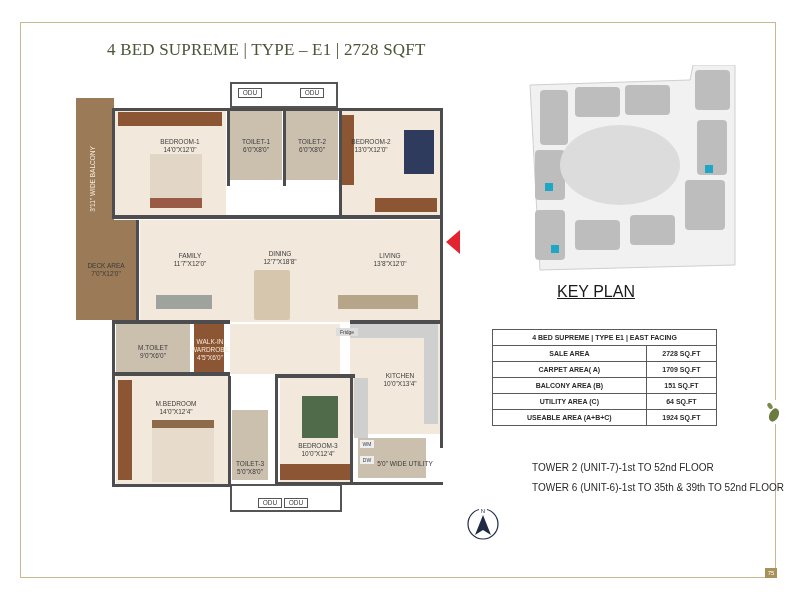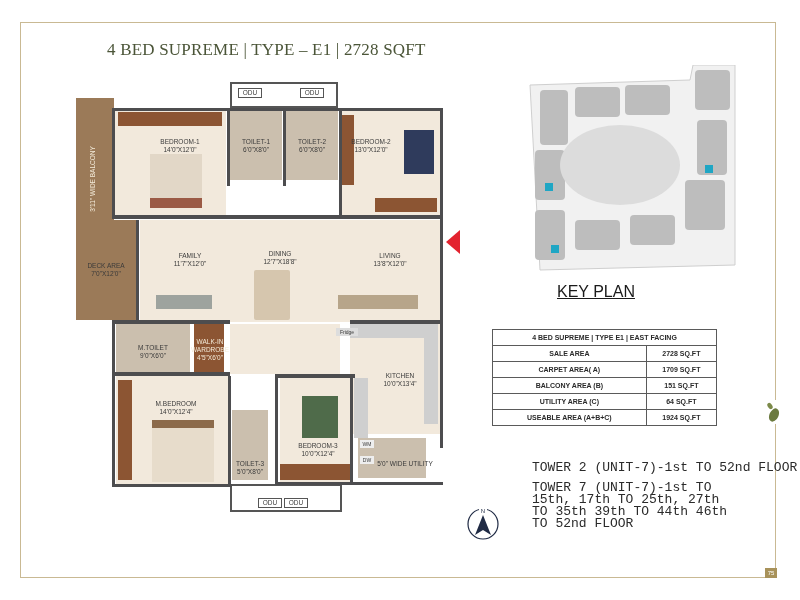--- a/index.html
+++ b/index.html
@@ -23,21 +23,21 @@
 
   
   .keyplan{position:absolute;left:515px;top:65px;width:225px;height:210px;}
   .keyplan-label{position:absolute;left:557px;top:283px;font-size:16px;color:#1a1a1a;text-decoration:underline;}
 
   
   .area-table{position:absolute;left:492px;top:329px;width:225px;border-collapse:collapse;font-size:7px;font-weight:bold;color:#2a2a2a;}
   .area-table td{border:1px solid #5a5a5a;height:15px;text-align:center;padding:0;}
   .area-table .head td{height:15px;}
 
-  .towers{position:absolute;left:532px;top:462px;font-size:13px;color:#2a2a2a;line-height:12px;font-family:Liberation Mono, monospace;}
+  .towers{position:absolute;left:532px;top:462px;font-size:10px;color:#2a2a2a;line-height:12px;}
   .towers p{margin:0 0 8px 0;}
 
   .compass{position:absolute;left:466px;top:507px;width:34px;height:34px;}
 </style>
 </head>
 <body>
 
 <div class="frame"></div>
 <div class="frame-gap"></div>
 <svg class="leaf" width="16" height="22" viewBox="0 0 16 22">
@@ -178,21 +178,21 @@
       </tr>
   <tr>
         <td>USEABLE AREA (A+B+C)</td>
         <td>1924 SQ.FT</td>
       </tr>
 </tbody>
   </table>
 
 <div class="towers">
   <p>TOWER 2 (UNIT-7)-1st TO 52nd FLOOR</p>
-  <p style="width:210px;">TOWER 7 (UNIT-7)-1st TO 15th, 17th TO 25th, 27th TO 35th 39th TO 44th 46th TO 52nd FLOOR</p>
+  <p>TOWER 6 (UNIT-6)-1st TO 35th &amp; 39th TO 52nd FLOOR</p>
 </div>
 
 <svg class="compass" viewBox="0 0 34 34">
   <circle cx="17" cy="17" r="15" fill="none" stroke="#1f2a44" stroke-width="1.2"></circle>
   <rect x="13" y="0" width="8" height="6" fill="#fff"></rect>
   <text x="17" y="6" font-size="6" text-anchor="middle" fill="#1f2a44" font-family="Liberation Sans, sans-serif">N</text>
   <polygon points="17,8 25,28 17,23 9,28" fill="#1f2a44"></polygon>
 </svg>
 
 </body></html>

